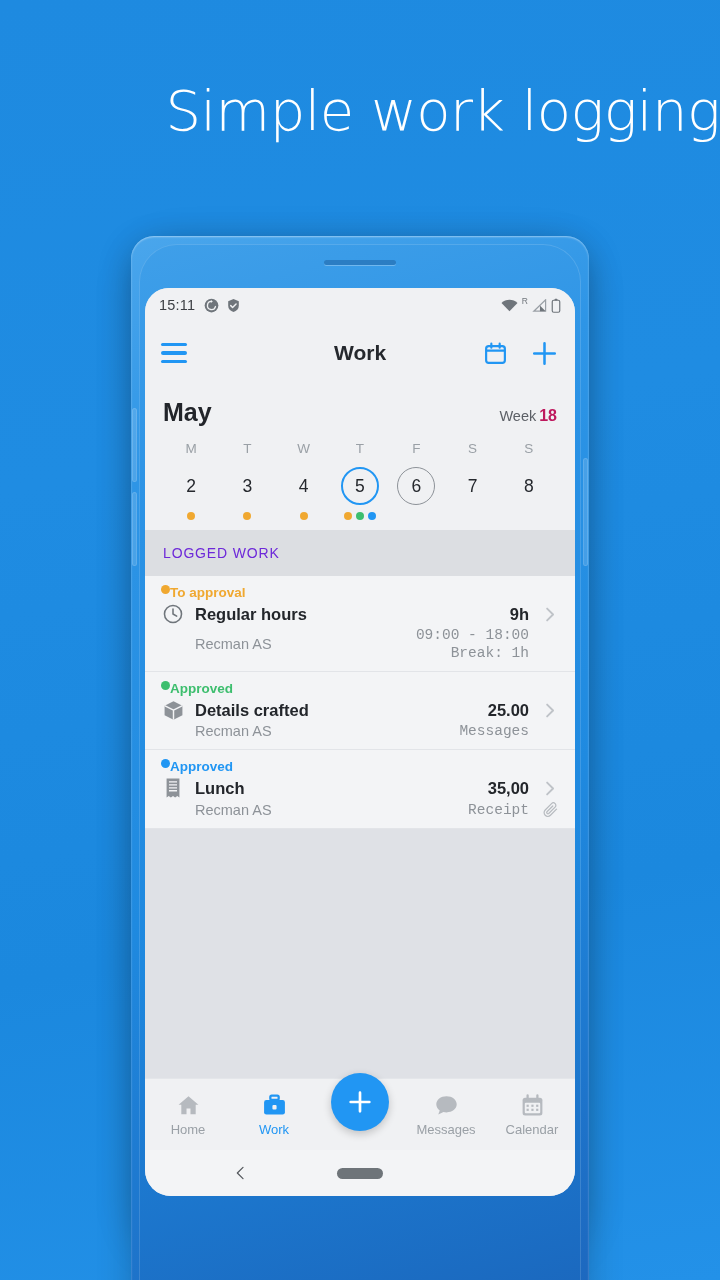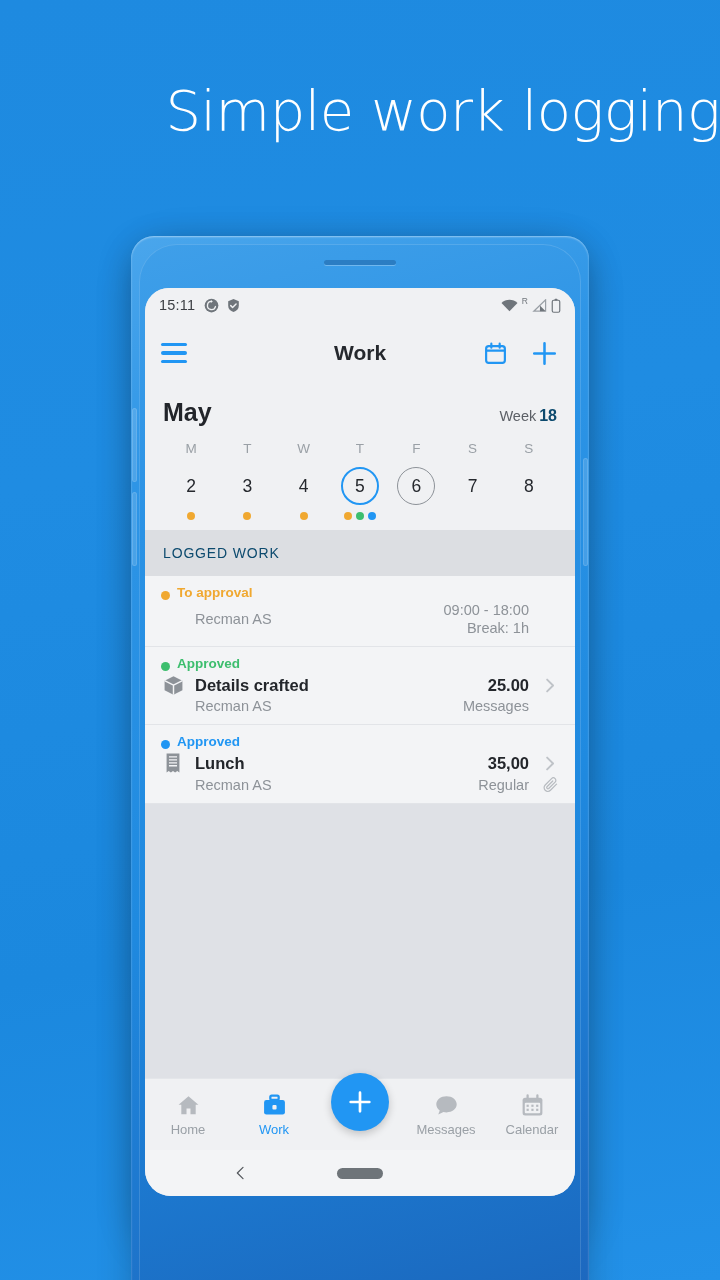--- a/index.html
+++ b/index.html
@@ -79,54 +79,54 @@
     position: absolute; left: 0; width: 100%; text-align: center;
     font-size: 21px; font-weight: 700; color: #25282d; pointer-events: none;
   }
   .appbar-actions { margin-left: auto; display: flex; align-items: center; gap: 22px; z-index: 2; }
 
   
   .calstrip { flex: 0 0 146px; background: #f0f1f3; padding: 14px 18px 0 18px; }
   .calstrip-top { display: flex; align-items: baseline; }
   .month { font-size: 25px; font-weight: 700; color: #22252a; }
   .weeklabel { margin-left: auto; font-size: 14.5px; color: #5c6066; }
-  .weeklabel b { font-weight: 700; color: #0c4a6e; font-size: 16px; margin-left: 3px; }
+  .weeklabel b { font-weight: 700; color: #be185d; font-size: 16px; margin-left: 3px; }
   .daygrid { display: flex; margin-top: 14px; }
   .daycell { flex: 1; display: flex; flex-direction: column; align-items: center; cursor: pointer; }
   .dow { font-size: 13.5px; color: #9aa0a6; margin-bottom: 11px; }
   .dnumwrap {
     width: 38px; height: 38px; border-radius: 50%;
     display: flex; align-items: center; justify-content: center;
     font-size: 17.5px; color: #25282d;
   }
   .dnumwrap.today  { border: 2.6px solid #2196f3; color: #25282d; }
   .dnumwrap.marked { border: 1.6px solid #8d9298; }
   .dots { display: flex; gap: 4px; margin-top: 7px; height: 8px; align-items: center; }
   .dot { width: 8px; height: 8px; border-radius: 50%; }
 
   
   .sectionhdr {
     flex: 0 0 46px; background: #dcdee2;
     display: flex; align-items: center; padding: 0 18px;
-    font-size: 14px; letter-spacing: .85px; color: #0c4a6e;
+    font-size: 14px; letter-spacing: .85px; color: #6d28d9;
   }
 
   
   .list { background: #f3f4f6; }
   .row { padding: 9px 16px 10px 16px; border-bottom: 1px solid #e2e4e8; cursor: pointer; }
-  .status-line { display: flex; align-items: flex-end; gap: 7px; font-size: 13.5px; font-weight: 700; margin-bottom: 2px; }
+  .status-line { display: flex; align-items: flex-start; font-size: 13.5px; font-weight: 700; margin-bottom: 2px; }
   .status-dot { width: 9px; height: 9px; border-radius: 50%; }
   .row-main { display: flex; align-items: center; }
   .row-icon { width: 24px; height: 24px; margin-right: 10px; flex: 0 0 24px; display: flex; align-items: center; justify-content: center; }
   .row-title { font-size: 16.5px; font-weight: 700; color: #23262b; }
   .row-amount { margin-left: auto; font-size: 16.5px; font-weight: 700; color: #23262b; }
   .chev { width: 22px; margin-left: 8px; display: flex; justify-content: flex-end; }
   .row-sub { display: flex; align-items: center; margin-top: 1px; padding-left: 34px; }
   .row-sub-left { font-size: 14.5px; color: #8d9298; }
-  .row-sub-right { margin-left: auto; font-size: 14.5px; color: #8d9298; text-align: right; }
+  .row-sub-right { margin-left: auto; font-size: 14.5px; color: #8d9298; text-align: right; font-family: Liberation Mono, monospace; }
   .row-sub-right .l2 { display: block; margin-top: 2px; }
   .sub-spacer { width: 30px; display: flex; justify-content: flex-end; }
 
   .fill { flex: 1; background: #dfe1e6; }
 
   
   .bottomnav {
     flex: 0 0 72px; background: #f0f1f3; display: flex; align-items: center;
     position: relative; border-top: 1px solid #e4e6ea;
   }
@@ -271,20 +271,35 @@
     </div>
 
     <div class="sectionhdr">LOGGED WORK</div>
 
     <div class="list" id="entry-list">
         <div class="row">
           <div class="status-line" style="color:#f0a830">
             <span class="status-dot" style="background:#f0a830"></span>
             <span>To approval</span>
           </div>
+          <div class="row-main">
+            <span class="row-icon">
+              <svg width="22" height="22" viewBox="0 0 24 24">
+                <circle cx="12" cy="12" r="9.3" fill="none" stroke="#6f757b" stroke-width="1.7"></circle>
+                <path d="M12 6.6V12l4 2.4" stroke="#6f757b" stroke-width="1.7" fill="none" stroke-linecap="round" stroke-linejoin="round"></path>
+              </svg>
+            </span>
+            <span class="row-title">Regular hours</span>
+            <span class="row-amount">9h</span>
+            <span class="chev">
+              <svg width="19" height="19" viewBox="0 0 24 24">
+                <path d="M9 4.5L16.5 12 9 19.5" stroke="#bfc3c8" stroke-width="2.4" fill="none" stroke-linecap="round" stroke-linejoin="round"></path>
+              </svg>
+            </span>
+          </div>
           <div class="row-sub">
             <span class="row-sub-left">Recman AS</span>
             <span class="row-sub-right"><span>09:00 - 18:00</span><span class="l2">Break: 1h</span></span>
             <span class="sub-spacer"></span>
           </div>
         </div>
         <div class="row">
           <div class="status-line" style="color:#3dbe6e">
             <span class="status-dot" style="background:#3dbe6e"></span>
             <span>Approved</span>
@@ -327,21 +342,21 @@
             <span class="row-title">Lunch</span>
             <span class="row-amount">35,00</span>
             <span class="chev">
               <svg width="19" height="19" viewBox="0 0 24 24">
                 <path d="M9 4.5L16.5 12 9 19.5" stroke="#bfc3c8" stroke-width="2.4" fill="none" stroke-linecap="round" stroke-linejoin="round"></path>
               </svg>
             </span>
           </div>
           <div class="row-sub">
             <span class="row-sub-left">Recman AS</span>
-            <span class="row-sub-right"><span>Regular</span></span>
+            <span class="row-sub-right"><span>Receipt</span></span>
             <span class="sub-spacer">
               <svg width="17" height="17" viewBox="0 0 24 24">
                 <path d="M20.5 11.5l-8.6 8.6a5.2 5.2 0 0 1-7.4-7.4l9-9a3.5 3.5 0 0 1 5 5l-9 9a1.8 1.8 0 0 1-2.5-2.5l8.2-8.2" stroke="#b6babf" stroke-width="1.7" fill="none" stroke-linecap="round" stroke-linejoin="round"></path>
               </svg>
             </span>
           </div>
         </div>
       </div>
 
     <div class="fill"></div>

